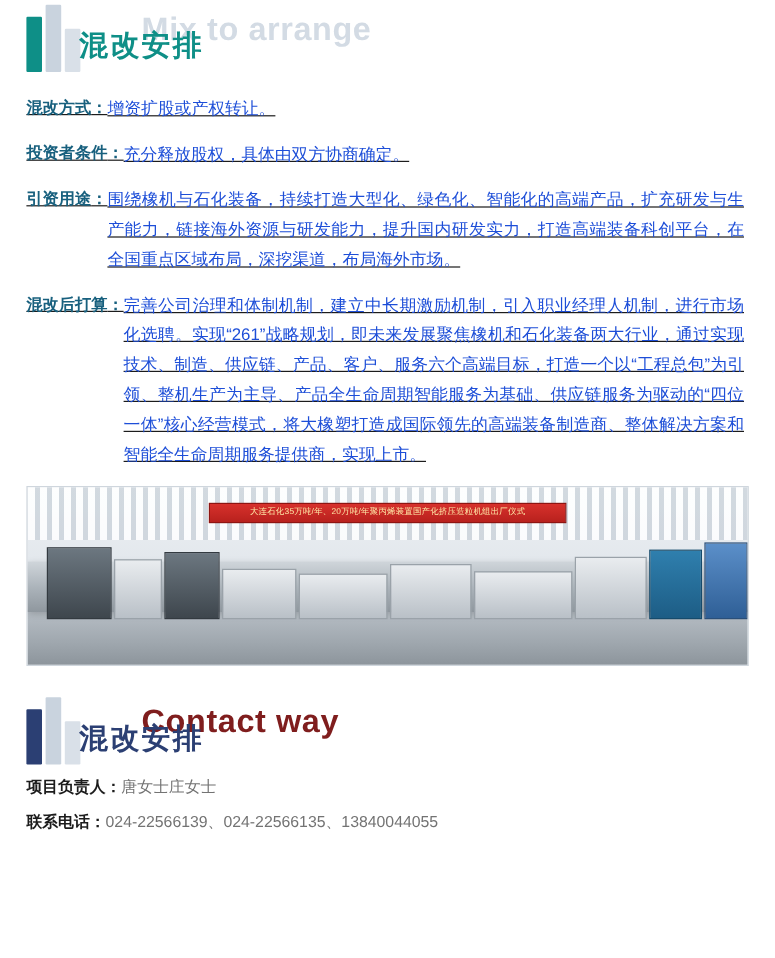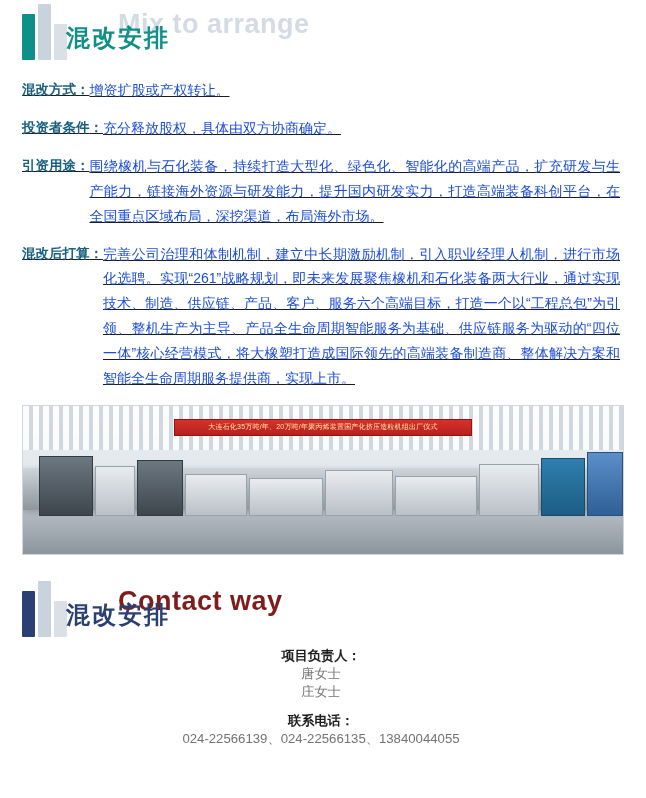--- a/index.html
+++ b/index.html
@@ -162,24 +162,23 @@
   
   .contact-section {
     margin-top: 22px;
   }
   .contact-rows {
     padding: 0 26px 0 22px;
     margin-top: 8px;
   }
   .contact-row {
     display: flex;
-    align-items: center;
+    align-items: flex-start;
     margin-bottom: 11px;
     font-size: 13.2px;
-    flex-direction: column;
   }
   .contact-label {
     font-weight: bold;
     color: #1c1c1c;
     white-space: nowrap;
   }
   .contact-value {
     color: #737373;
     white-space: nowrap;
   }

